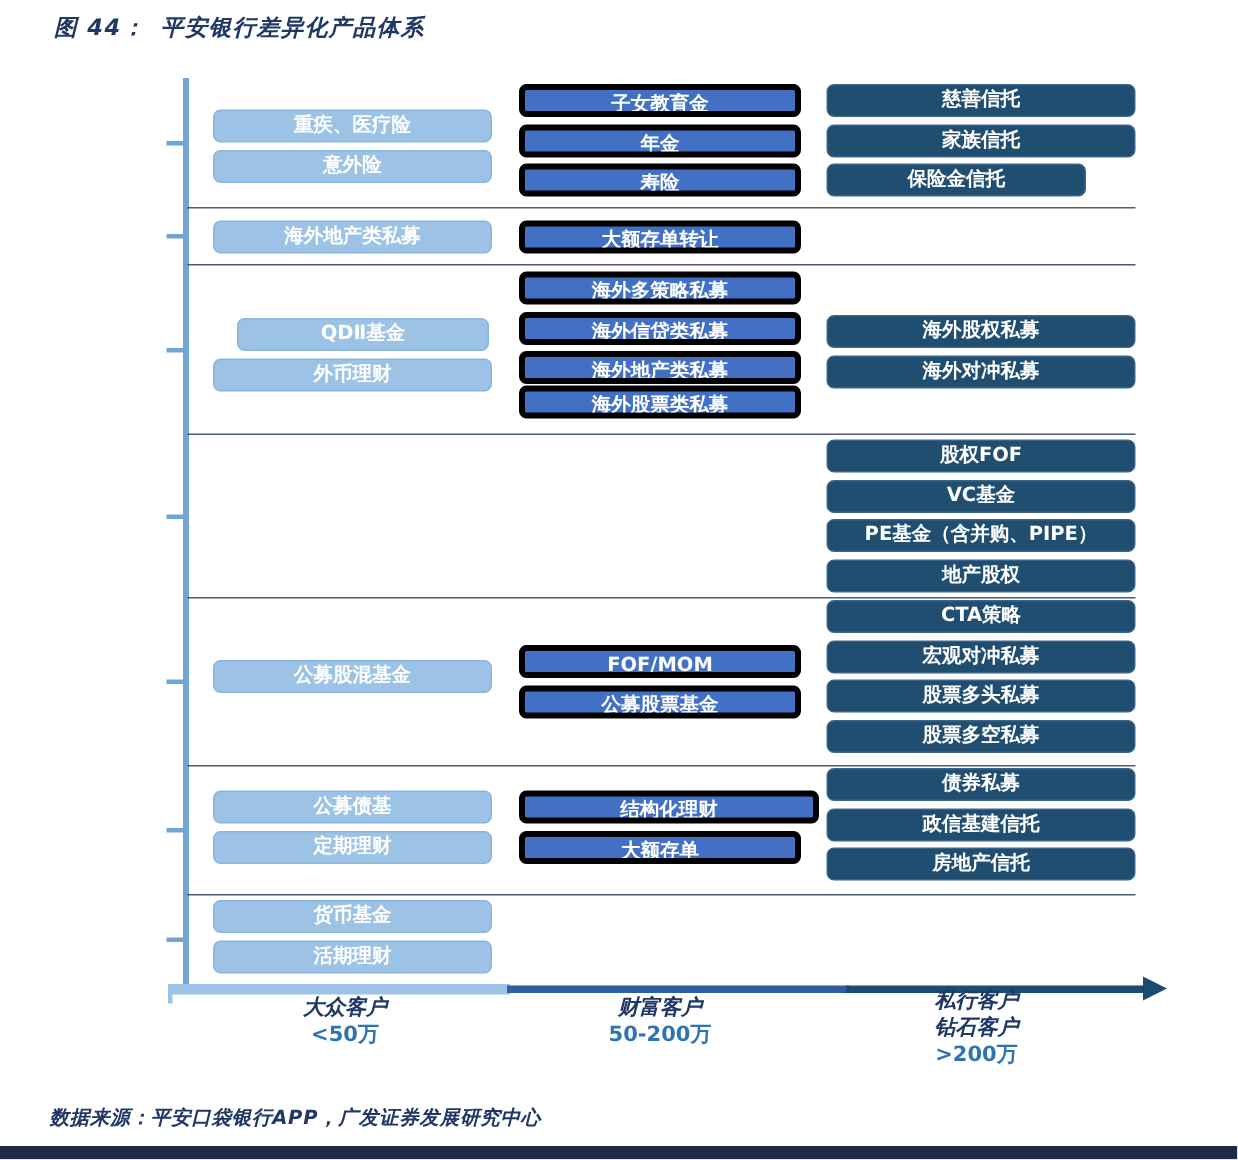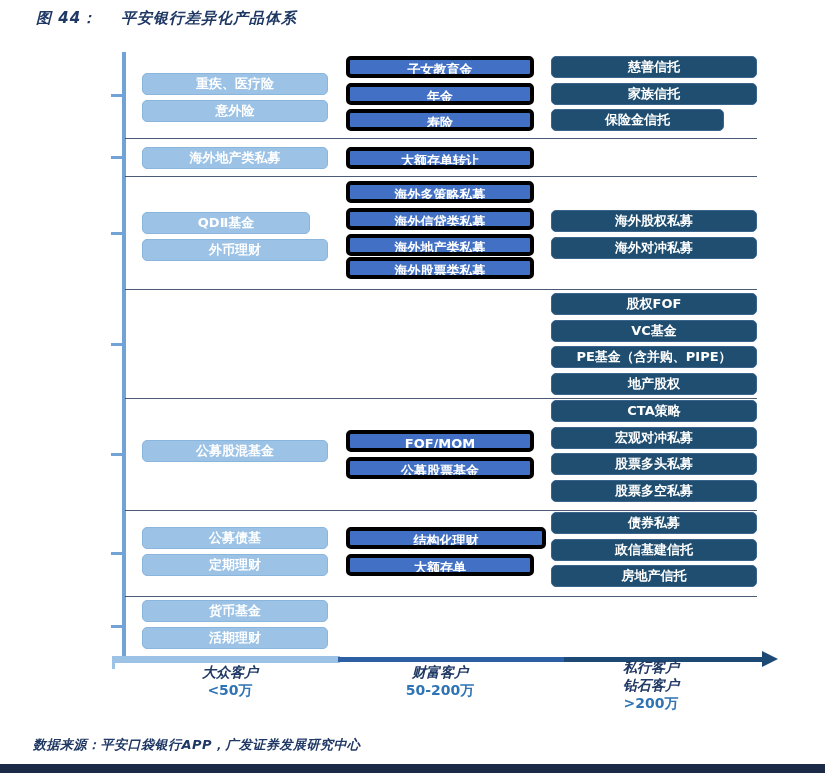--- a/index.html
+++ b/index.html
@@ -4,21 +4,21 @@
 <style>
   html,body { margin:0; padding:0; background:#ffffff; }
   .page {
     position:relative; width:825px; height:773px; background:#ffffff;
     font-family:"DejaVu Sans","Liberation Sans",sans-serif; overflow:hidden;
   }
   .fig-title {
     position:absolute; left:36px; top:9px; font-size:15px; font-weight:bold;
     font-style:italic; color:var(--title); letter-spacing:1px; white-space:nowrap;
   }
-  .fig-title .lbl { margin-right:24px; }
+  .fig-title .lbl { margin-right:10px; }
   .box {
     position:absolute; height:22px; line-height:20px; border-radius:5px;
     text-align:center; color:var(--boxtext); font-size:13px; font-weight:bold;
     box-sizing:border-box; white-space:nowrap; overflow:hidden;
   }
   .box.light { background:var(--light);  border:1px solid #8ab6de; }
   .box.mid   { background:var(--medium); border:4px solid #000000; }
   .box.dark  { background:var(--dark);   border:1px solid #3a648c; }
   .v-axis { position:absolute; background:var(--axis); }
   .sep  { position:absolute; height:1px; background:var(--divider); opacity:.85; }
@@ -65,21 +65,21 @@
       <div class="box light" style="left: 142px; top: 73px; width: 186px;">重疾、医疗险</div>
       <div class="box light" style="left: 142px; top: 100px; width: 186px;">意外险</div>
       <div class="box mid" style="left: 346px; top: 56px; width: 188px;">子女教育金</div>
       <div class="box mid" style="left: 346px; top: 83px; width: 188px;">年金</div>
       <div class="box mid" style="left: 346px; top: 109px; width: 188px;">寿险</div>
       <div class="box dark" style="left: 551px; top: 56px; width: 206px;">慈善信托</div>
       <div class="box dark" style="left: 551px; top: 83px; width: 206px;">家族信托</div>
       <div class="box dark" style="left: 551px; top: 109px; width: 173px;">保险金信托</div>
       <div class="box light" style="left: 142px; top: 147px; width: 186px;">海外地产类私募</div>
       <div class="box mid" style="left: 346px; top: 147px; width: 188px;">大额存单转让</div>
-      <div class="box light" style="left: 142px; top: 212px; width: 168px;">QDⅡ基金</div>
+      <div class="box light" style="left: 158px; top: 212px; width: 168px;">QDⅡ基金</div>
       <div class="box light" style="left: 142px; top: 239px; width: 186px;">外币理财</div>
       <div class="box mid" style="left: 346px; top: 181px; width: 188px;">海外多策略私募</div>
       <div class="box mid" style="left: 346px; top: 208px; width: 188px;">海外信贷类私募</div>
       <div class="box mid" style="left: 346px; top: 234px; width: 188px;">海外地产类私募</div>
       <div class="box mid" style="left: 346px; top: 257px; width: 188px;">海外股票类私募</div>
       <div class="box dark" style="left: 551px; top: 210px; width: 206px;">海外股权私募</div>
       <div class="box dark" style="left: 551px; top: 237px; width: 206px;">海外对冲私募</div>
       <div class="box dark" style="left: 551px; top: 293px; width: 206px;">股权FOF</div>
       <div class="box dark" style="left: 551px; top: 320px; width: 206px;">VC基金</div>
       <div class="box dark" style="left: 551px; top: 346px; width: 206px;">PE基金（含并购、PIPE）</div>

